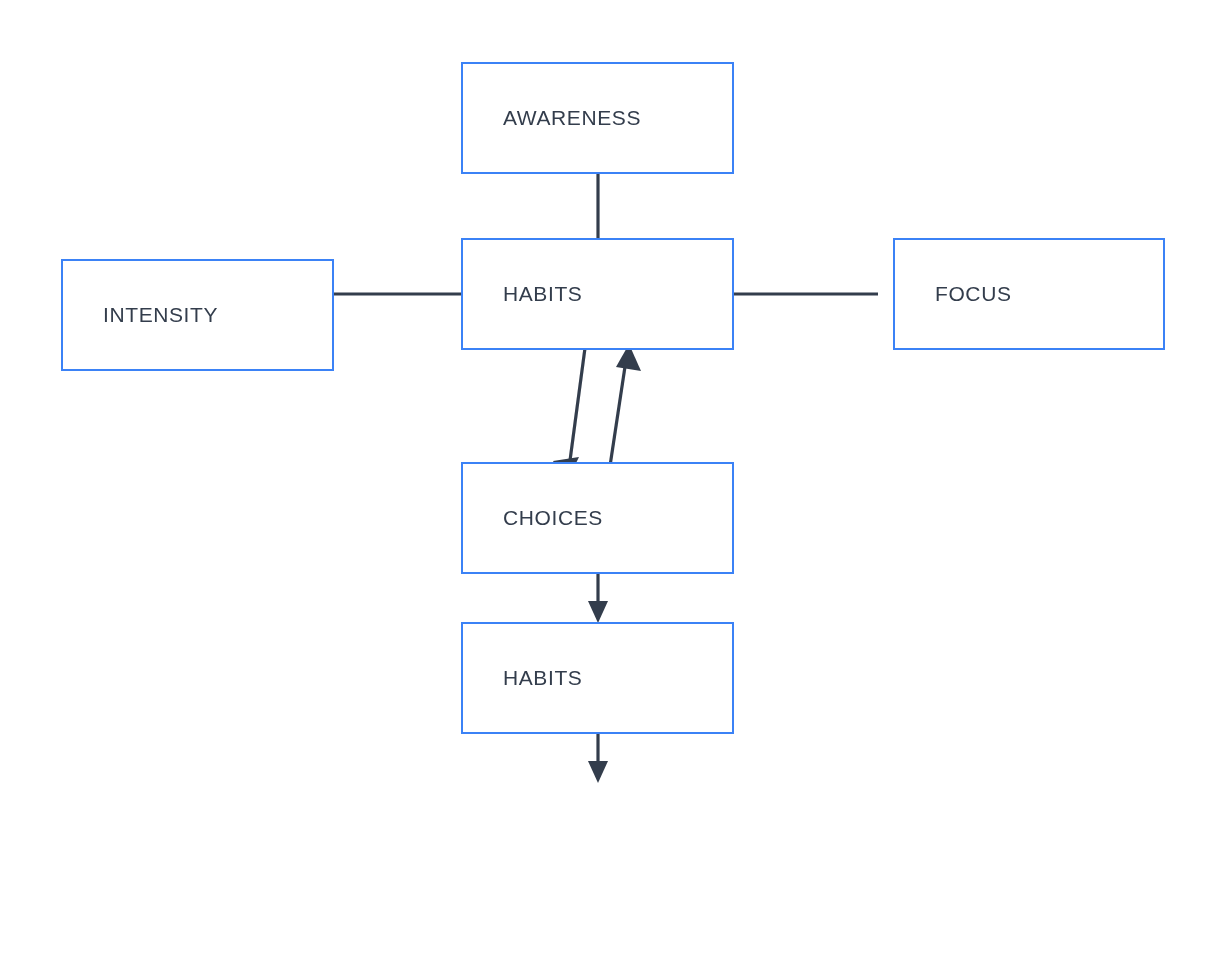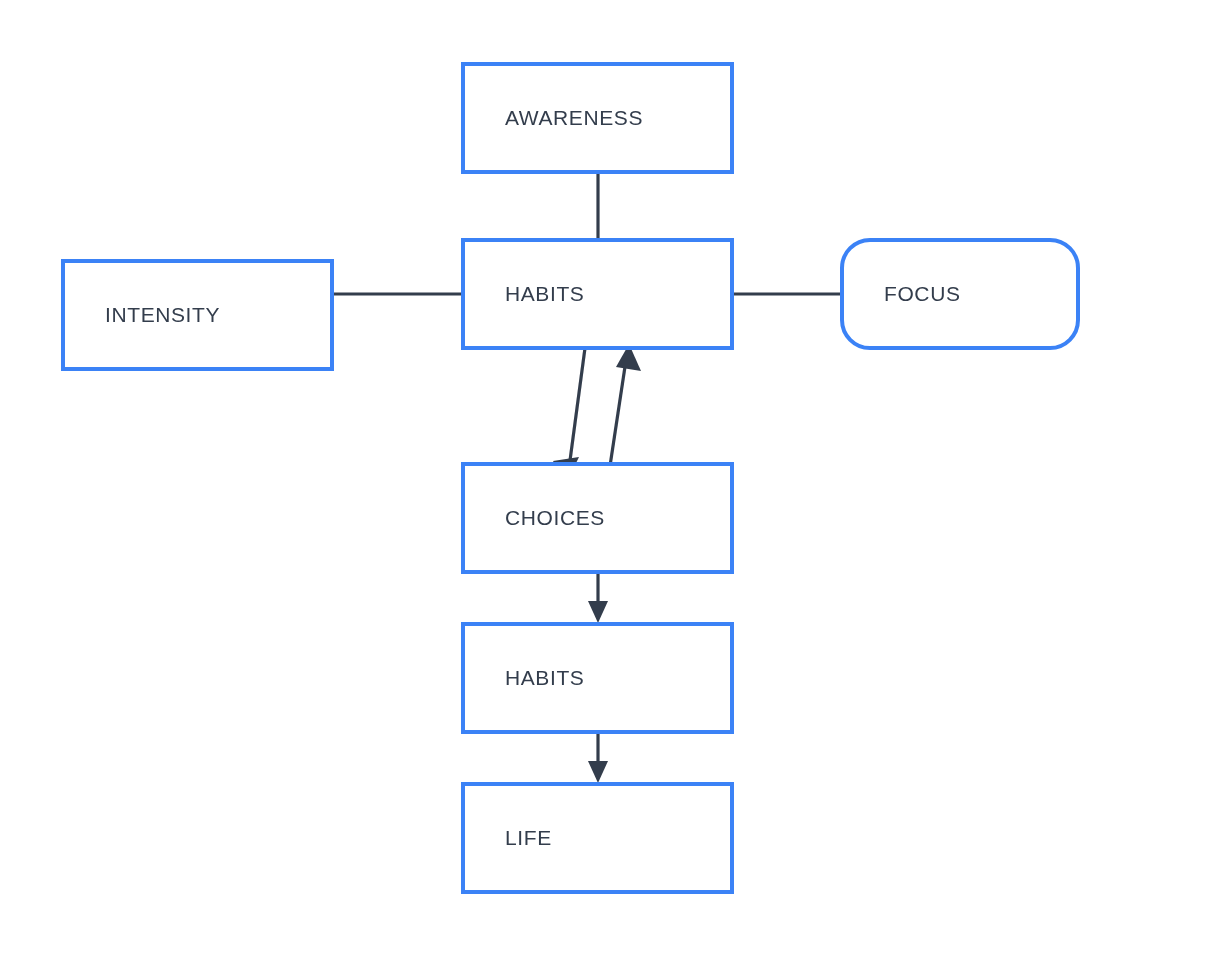--- a/index.html
+++ b/index.html
@@ -13,21 +13,21 @@
   #canvas {
     position: relative;
     width: 1212px;
     height: 956px;
     background: #ffffff;
     overflow: hidden;
   }
   .node {
     position: absolute;
     box-sizing: border-box;
-    border: 4px solid #3b82f6;
+    border: 2px solid #3b82f6;
     background: #ffffff;
     display: flex;
     align-items: center;
     z-index: 2;
   }
   .node-label {
     font-family: "Liberation Sans", sans-serif;
     font-size: 21px;
     letter-spacing: 0.6px;
     color: #333d4c;
@@ -101,29 +101,26 @@
   </div>
 
   <div class="node" id="node-intensity" style="left: 61px; top: 238px; width: 273px; height: 112px; margin-top: 21px;">
     <span class="node-label">INTENSITY</span>
   </div>
 
   <div class="node" id="node-intent" style="left: 461px; top: 238px; width: 273px; height: 112px;">
     <span class="node-label">HABITS</span>
   </div>
 
-  <div class="node" id="node-focus" style="left: 840px; top: 238px; width: 240px; height: 112px; border-radius: 30px;">
+  <div class="node" id="node-focus" style="left: 893px; top: 238px; width: 272px; height: 112px;">
     <span class="node-label">FOCUS</span>
   </div>
 
   <div class="node" id="node-habits" style="left: 461px; top: 622px; width: 273px; height: 112px;">
     <span class="node-label">HABITS</span>
   </div>
 
   <div class="node" id="node-choices" style="left: 461px; top: 462px; width: 273px; height: 112px;">
     <span class="node-label">CHOICES</span>
   </div>
 
-  <div class="node" id="node-life" style="left: 461px; top: 782px; width: 273px; height: 112px;">
-    <span class="node-label">LIFE</span>
-  </div>
 
 </div>
 
 </body></html>

